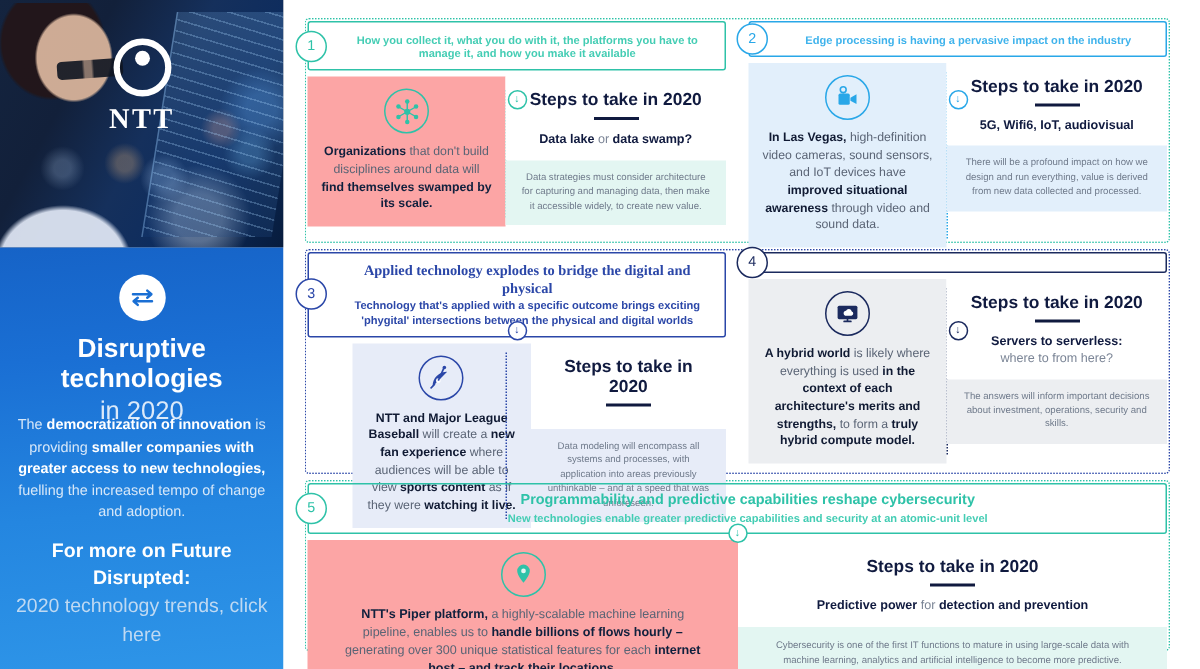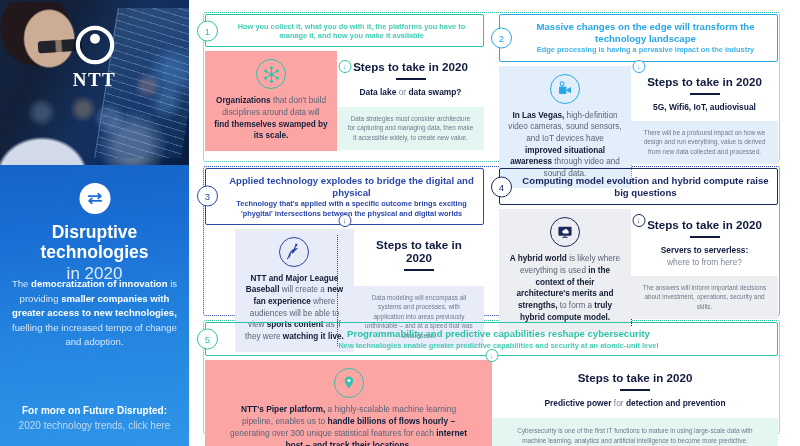--- a/index.html
+++ b/index.html
@@ -51,21 +51,21 @@
     background:linear-gradient(175deg,#1663c7 0%,#1a6fd4 26%,#2486e0 62%,#2e95e8 100%);}
   .sb-icon{position:absolute;left:50%;top:18px;transform:translateX(-50%);
     width:31px;height:31px;border-radius:50%;background:#fff;
     display:flex;align-items:center;justify-content:center;}
   .sb-title{position:absolute;left:8px;right:8px;top:58px;text-align:center;color:#fff;
     font-size:17.5px;font-weight:bold;line-height:1.13;}
   .sb-title .yr{display:block;font-weight:normal;color:#dceaf9;font-size:17px;margin-top:1px;}
   .sb-desc{position:absolute;left:11px;right:11px;top:112px;text-align:center;
     color:#d6e7f8;font-size:9.6px;line-height:1.52;}
   .sb-desc b{color:#ffffff;font-weight:bold;}
-  .sb-foot{position:absolute;left:10px;right:10px;bottom:13px;text-align:center;font-size:10px;
+  .sb-foot{position:absolute;left:10px;right:10px;bottom:13px;text-align:center;font-size:13px;
     line-height:1.45;}
   .sb-foot .l1{color:#ffffff;font-weight:bold;}
   .sb-foot .l2{color:#bfd9f2;}
 
   
   .canvas{position:absolute;left:189px;top:0;width:611px;height:446px;background:#fff;}
 
   .panel{position:absolute;}
   .phead{position:relative;border:1.1px solid;border-radius:2px;text-align:center;
     padding:6px 8px 6px 22px;}
@@ -114,21 +114,21 @@
   .blue .ph-s{color:#3fb3ec;}
   .blue .arrow{border-color:#29a7e8;color:#29a7e8;}
   .blue .pleft{background:#e2effb;}
   .blue .picon{border-color:#29a7e8;color:#29a7e8;}
   .blue .vdiv{border-color:#29a7e8;}
   .blue .steps-rule{background:#101a3f;}
   .blue .steps-note{background:#e2effb;}
 
   .navy .phead{border-color:#2b47a8;}
   .navy .pnum{border-color:#2b47a8;color:#2b47a8;}
-  .navy .ph-t{color:#2b47a8;}
+  .navy .ph-t{color:#2b47a8;font-family:Liberation Serif, serif;}
   .navy .ph-s{color:#2b47a8;}
   .navy .arrow{border-color:#2b47a8;color:#2b47a8;}
   .navy .pleft{background:#e7ecf8;}
   .navy .picon{border-color:#2b47a8;color:#2b47a8;}
   .navy .vdiv{border-color:#2b47a8;}
   .navy .steps-rule{background:#101a3f;}
   .navy .steps-note{background:#e7ecf8;}
 
   .ink .phead{border-color:#1b2a5e;}
   .ink .pnum{border-color:#1b2a5e;color:#1b2a5e;}
@@ -227,21 +227,20 @@
             <div class="steps-sub"><b>Data lake</b> <span class="lt">or</span> <b>data swamp?</b></div>
           </div>
           <div class="steps-note">Data strategies must consider architecture for capturing and managing data, then make it accessible widely, to create new value.</div>
         </div>
       </div>
     </div>
 
     <div class="panel blue" style="left:310px;top:14px;width:279px;">
       <div class="phead">
         <div class="pnum">2</div>
-        <div class="ph-t">Massive changes on the edge will transform the technology landscape</div>
         <div class="ph-s">Edge processing is having a pervasive impact on the industry</div>
       </div>
       <div class="arrow" style="top:46px;">↓</div>
       <div class="pbody" style="margin-top:4px;">
         <div class="pleft" style="width:132px;">
           <div class="picon">
             <svg width="18" height="18" viewBox="0 0 24 24">
               <rect x="4" y="8.5" width="10" height="10" rx="1.4" fill="#29a7e8"></rect>
               <path d="M14.6 12.2 L20 9.2 V17.8 L14.6 14.8 Z" fill="#29a7e8"></path>
               <circle cx="8.2" cy="5" r="2.6" fill="none" stroke="#29a7e8" stroke-width="1.4"></circle>
@@ -289,33 +288,32 @@
             <div class="steps-rule"></div>
           </div>
           <div class="steps-note">Data modeling will encompass all systems and processes, with application into areas previously unthinkable – and at a speed that was unforeseen.</div>
         </div>
       </div>
     </div>
 
     <div class="panel ink" style="left:310px;top:168px;width:279px;">
       <div class="phead">
         <div class="pnum">4</div>
-        <div class="ph-t">Computing model evolution and hybrid compute raise big questions</div>
       </div>
       <div class="arrow" style="top:46px;">↓</div>
       <div class="pbody" style="margin-top:4px;">
         <div class="pleft" style="width:132px;">
           <div class="picon">
             <svg width="18" height="18" viewBox="0 0 24 24">
               <rect x="3.2" y="5" width="17.6" height="12" rx="1.4" fill="#1b2a5e"></rect>
               <path d="M9 19 h6 M12 17 v2" stroke="#1b2a5e" stroke-width="1.5" stroke-linecap="round"></path>
               <path d="M8.6 12.4 a2.2 2.2 0 0 1 2.1-2.8 a2.7 2.7 0 0 1 5.1 .6 a1.9 1.9 0 0 1 -.4 3.7 H10 a1.8 1.8 0 0 1 -1.4 -1.5 Z" fill="#fff"></path>
             </svg>
           </div>
-          <div class="ptxt"><b>A hybrid world</b> is likely where everything is used <b>in the context of their architecture's merits and strengths,</b> to form a <b>truly hybrid compute model.</b></div>
+          <div class="ptxt"><b>A hybrid world</b> is likely where everything is used <b>in the context of each architecture's merits and strengths,</b> to form a <b>truly hybrid compute model.</b></div>
         </div>
         <div class="vdiv" style="left:132px;"></div>
         <div class="pright" style="width:147px;">
           <div class="steps-top">
             <div class="steps-h">Steps to take in 2020</div>
             <div class="steps-rule"></div>
             <div class="steps-sub"><b>Servers to serverless:</b><br><span class="lt">where to from here?</span></div>
           </div>
           <div class="steps-note">The answers will inform important decisions about investment, operations, security and skills.</div>
         </div>

